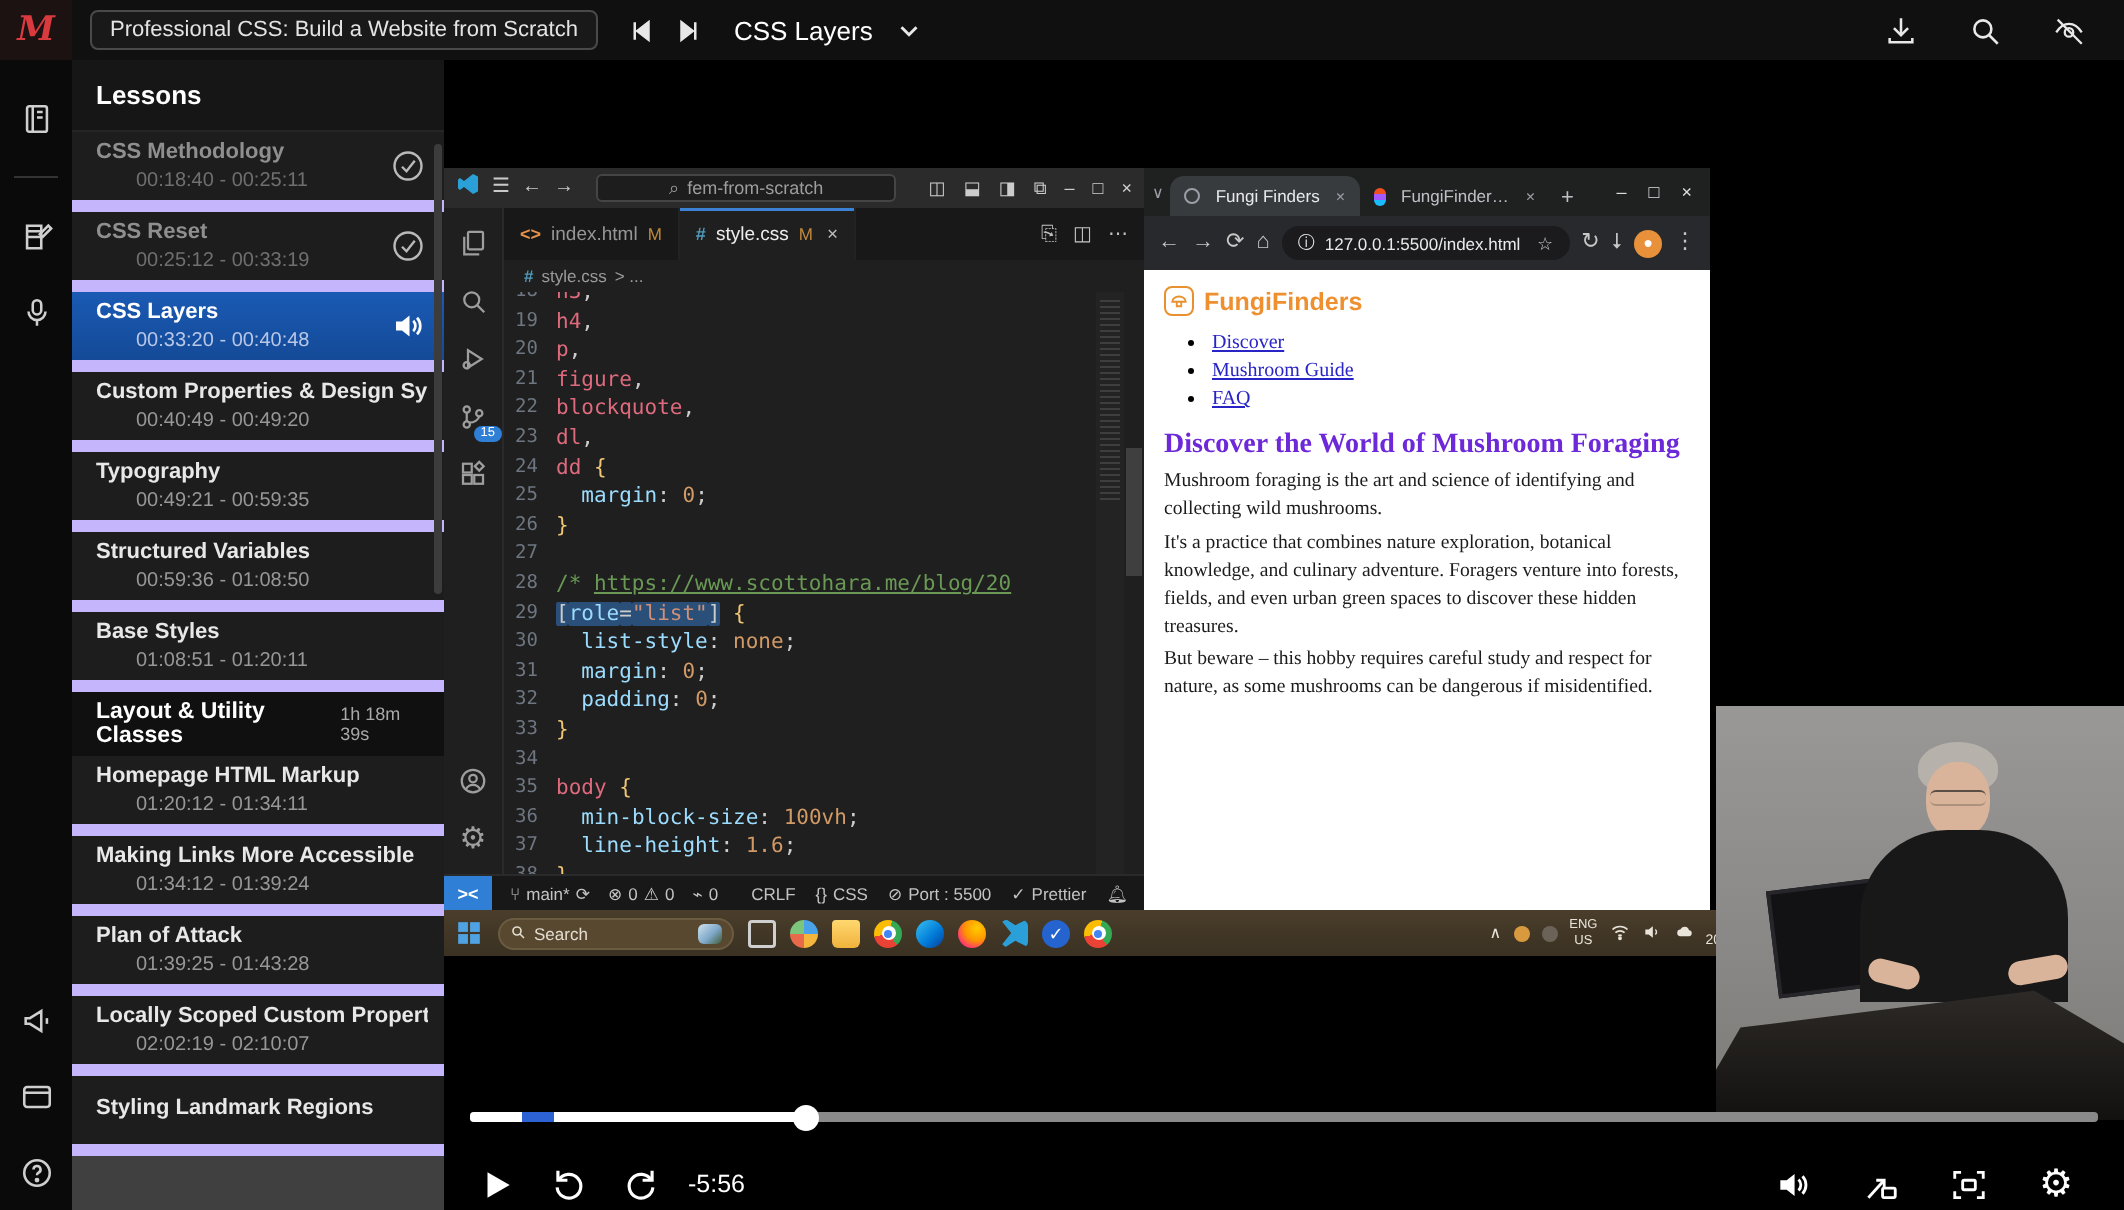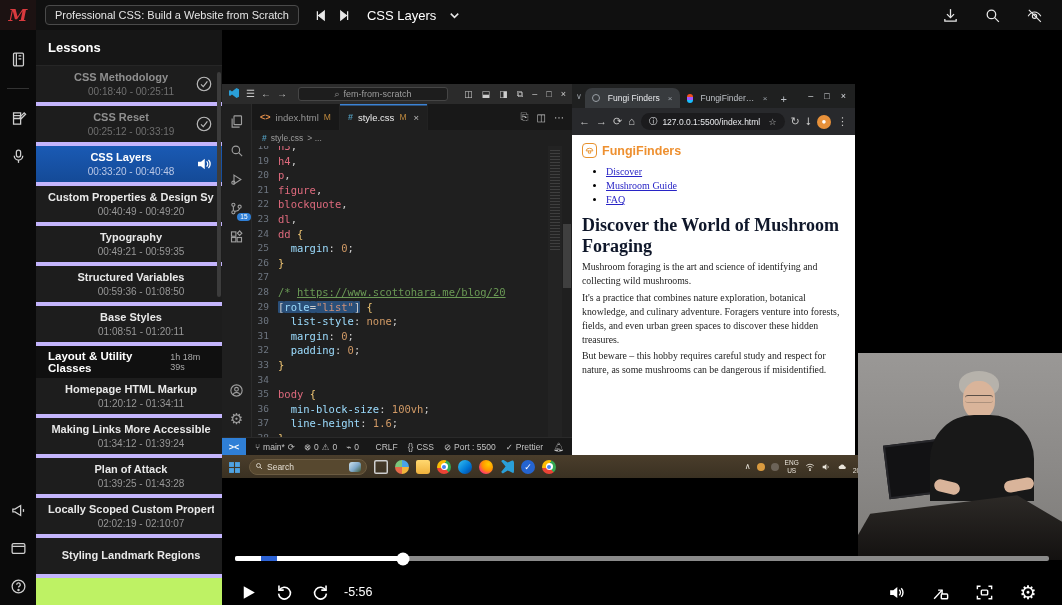--- a/index.html
+++ b/index.html
@@ -23,25 +23,25 @@
 
   
   .rail { position:absolute; top:30px; left:0; width:36px; bottom:0; background:#0a0a0a;
           display:flex; flex-direction:column; align-items:center; padding-top:10px; }
   .rail .ric { width:22px; height:22px; margin:8px 0; color:#cfcfcf; display:flex; align-items:center; justify-content:center; }
   .rail .ric svg { width:17px; height:17px; }
   .rail .divider { width:22px; height:1px; background:#333; margin:10px 0; }
   .rail .spacer { flex:1; }
 
   
-  .panel { position:absolute; top:30px; left:36px; width:186px; bottom:0; background:#bef264; overflow:hidden; }
+  .panel { position:absolute; top:30px; left:36px; width:186px; bottom:0; background:#404040; overflow:hidden; }
   .panel-head { height:36px; display:flex; align-items:center; padding-left:12px; color:#fff;
                 font-size:13px; font-weight:bold; border-bottom:1px solid #262626; background:#161616; }
   .lesson { height:40px; padding:6px 8px 6px 12px; display:flex; align-items:center; background:#1d1d1d;
-            border-bottom:4px solid #c4b5fd; cursor:pointer;text-align:center; }
+            border-bottom:6px solid #c4b5fd; cursor:pointer; }
   .lesson .lt { flex:1; min-width:0; }
   .lesson .l-title { font-size:11px; font-weight:bold; color:#e8e8e8; white-space:nowrap; overflow:hidden; }
   .lesson .l-time { font-size:10px; color:#979797; margin-top:3px;margin-left:20px; }
   .lesson.completed .l-title { color:#8f8f8f; }
   .lesson.completed .l-time { color:#6f6f6f; }
   .lesson.active { background:linear-gradient(180deg,#1a5ab4,#144a97); }
   .lesson.active .l-title { color:#fff; }
   .lesson.active .l-time { color:#b9c7e6; }
   .l-icon { width:20px; height:20px; flex:none; color:#b9b9b9; display:flex; align-items:center; justify-content:center; }
   .l-icon svg { width:18px; height:18px; }
@@ -129,21 +129,21 @@
   .omni-star { color:#c7c7c7; font-size:9px; }
   .avatar { width:14px; height:14px; border-radius:50%; background:#e8913a; flex:none; display:flex; align-items:center; justify-content:center; color:#fff; font-size:8px; }
   .c-page { flex:1; background:#fff; padding:8px 10px; overflow:hidden; font-family:"Liberation Serif", serif; }
   .brand-row { display:flex; align-items:center; gap:5px; }
   .brand-ic { width:15px; height:15px; border:1.5px solid #e8912d; border-radius:4px; display:flex; align-items:center; justify-content:center; }
   .brand-ic svg { width:9px; height:9px; }
   .brand-name { font-family:"Liberation Sans", sans-serif; font-weight:bold; font-size:12.5px; color:#ee9030; }
   .fungi-links { margin:8px 0 0 24px; }
   .fungi-links li { font-size:10px; margin-bottom:3px; color:#000; }
   .fungi-links a { color:#2824c6; text-decoration:underline; }
-  .fungi-h1 { font-size:18px; font-weight:bold; color:#0f172a; margin-top:10px; }
+  .fungi-h1 { font-size:14px; font-weight:bold; color:#6d28d9; margin-top:10px; }
   .fungi-p { font-size:9.8px; color:#1c1c1c; line-height:1.42; margin-top:3px; }
 
   
   .wtb { position:absolute; left:0; top:371px; width:689px; height:23px;
          background:linear-gradient(180deg,#4a3d2b,#3a3122); display:flex; align-items:center; gap:7px; padding:0 6px; }
   .wtb .start svg { width:13px; height:13px; }
   .wsearch { width:118px; height:16px; border-radius:8px; background:#57482f; border:1px solid #6b5b41;
              display:flex; align-items:center; gap:4px; padding:0 5px; color:#e3ddd2; font-size:8.5px; }
   .wsearch .mag svg { width:8px; height:8px; }
   .wsearch .bimg { margin-left:auto; width:12px; height:10px; border-radius:3px;

